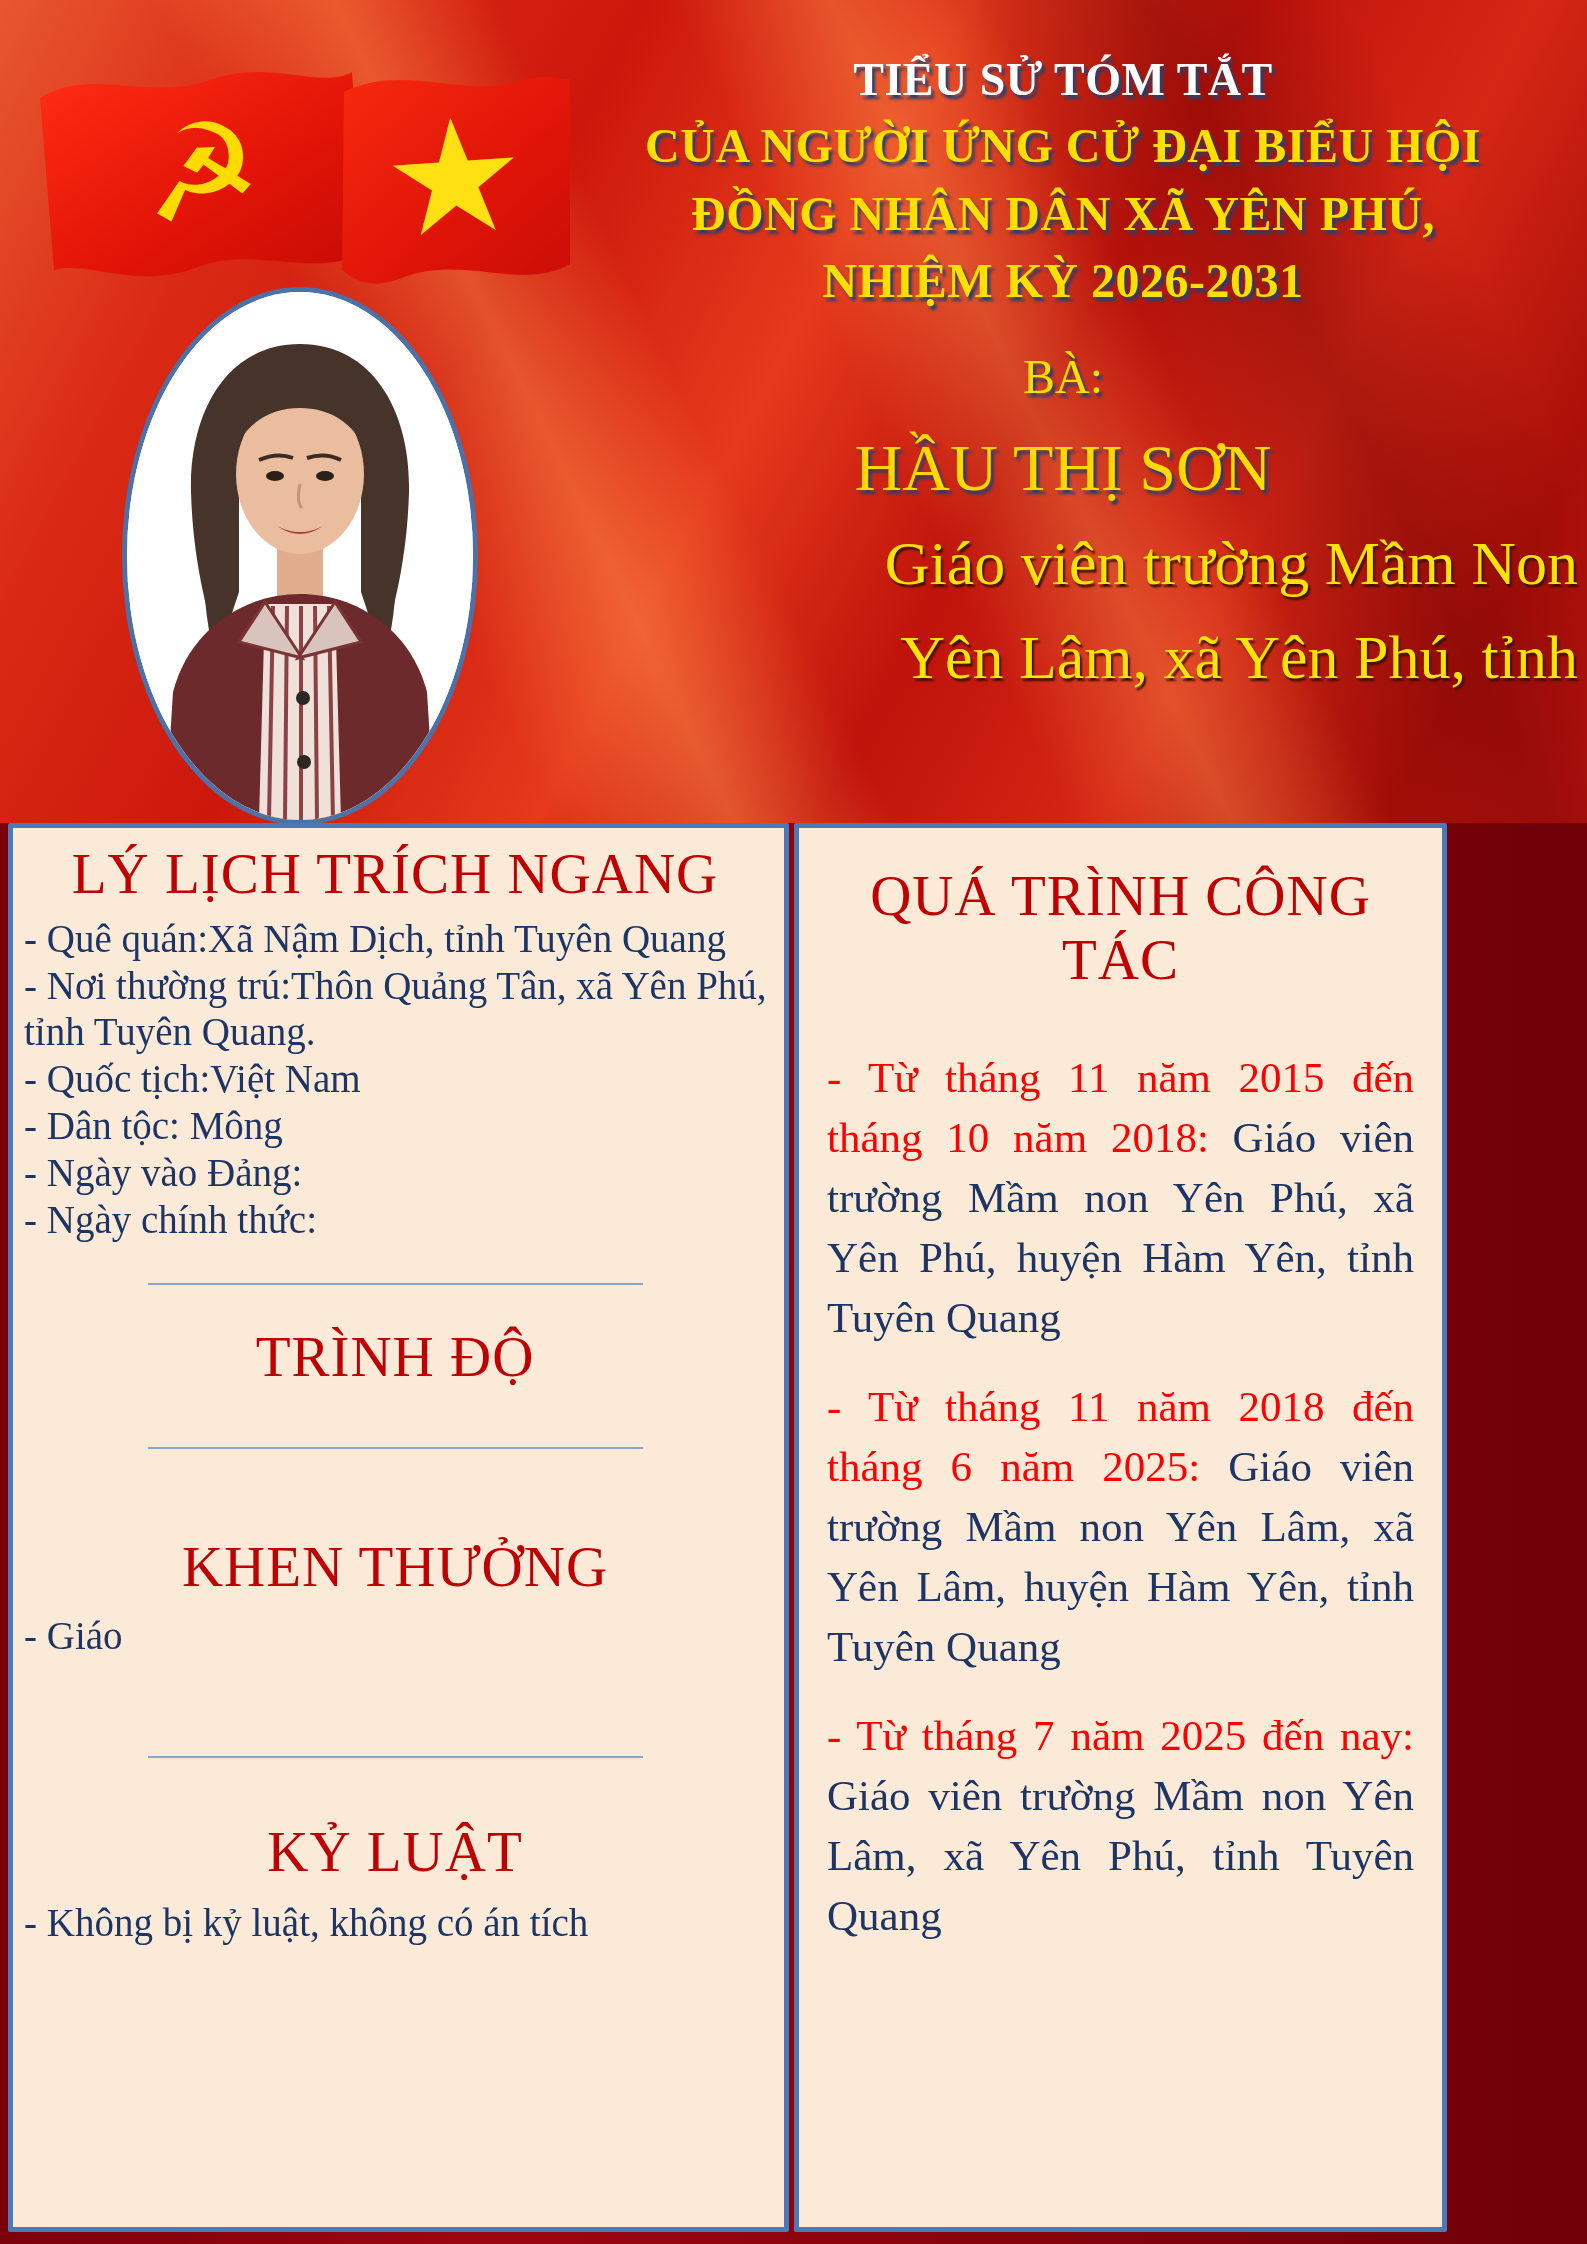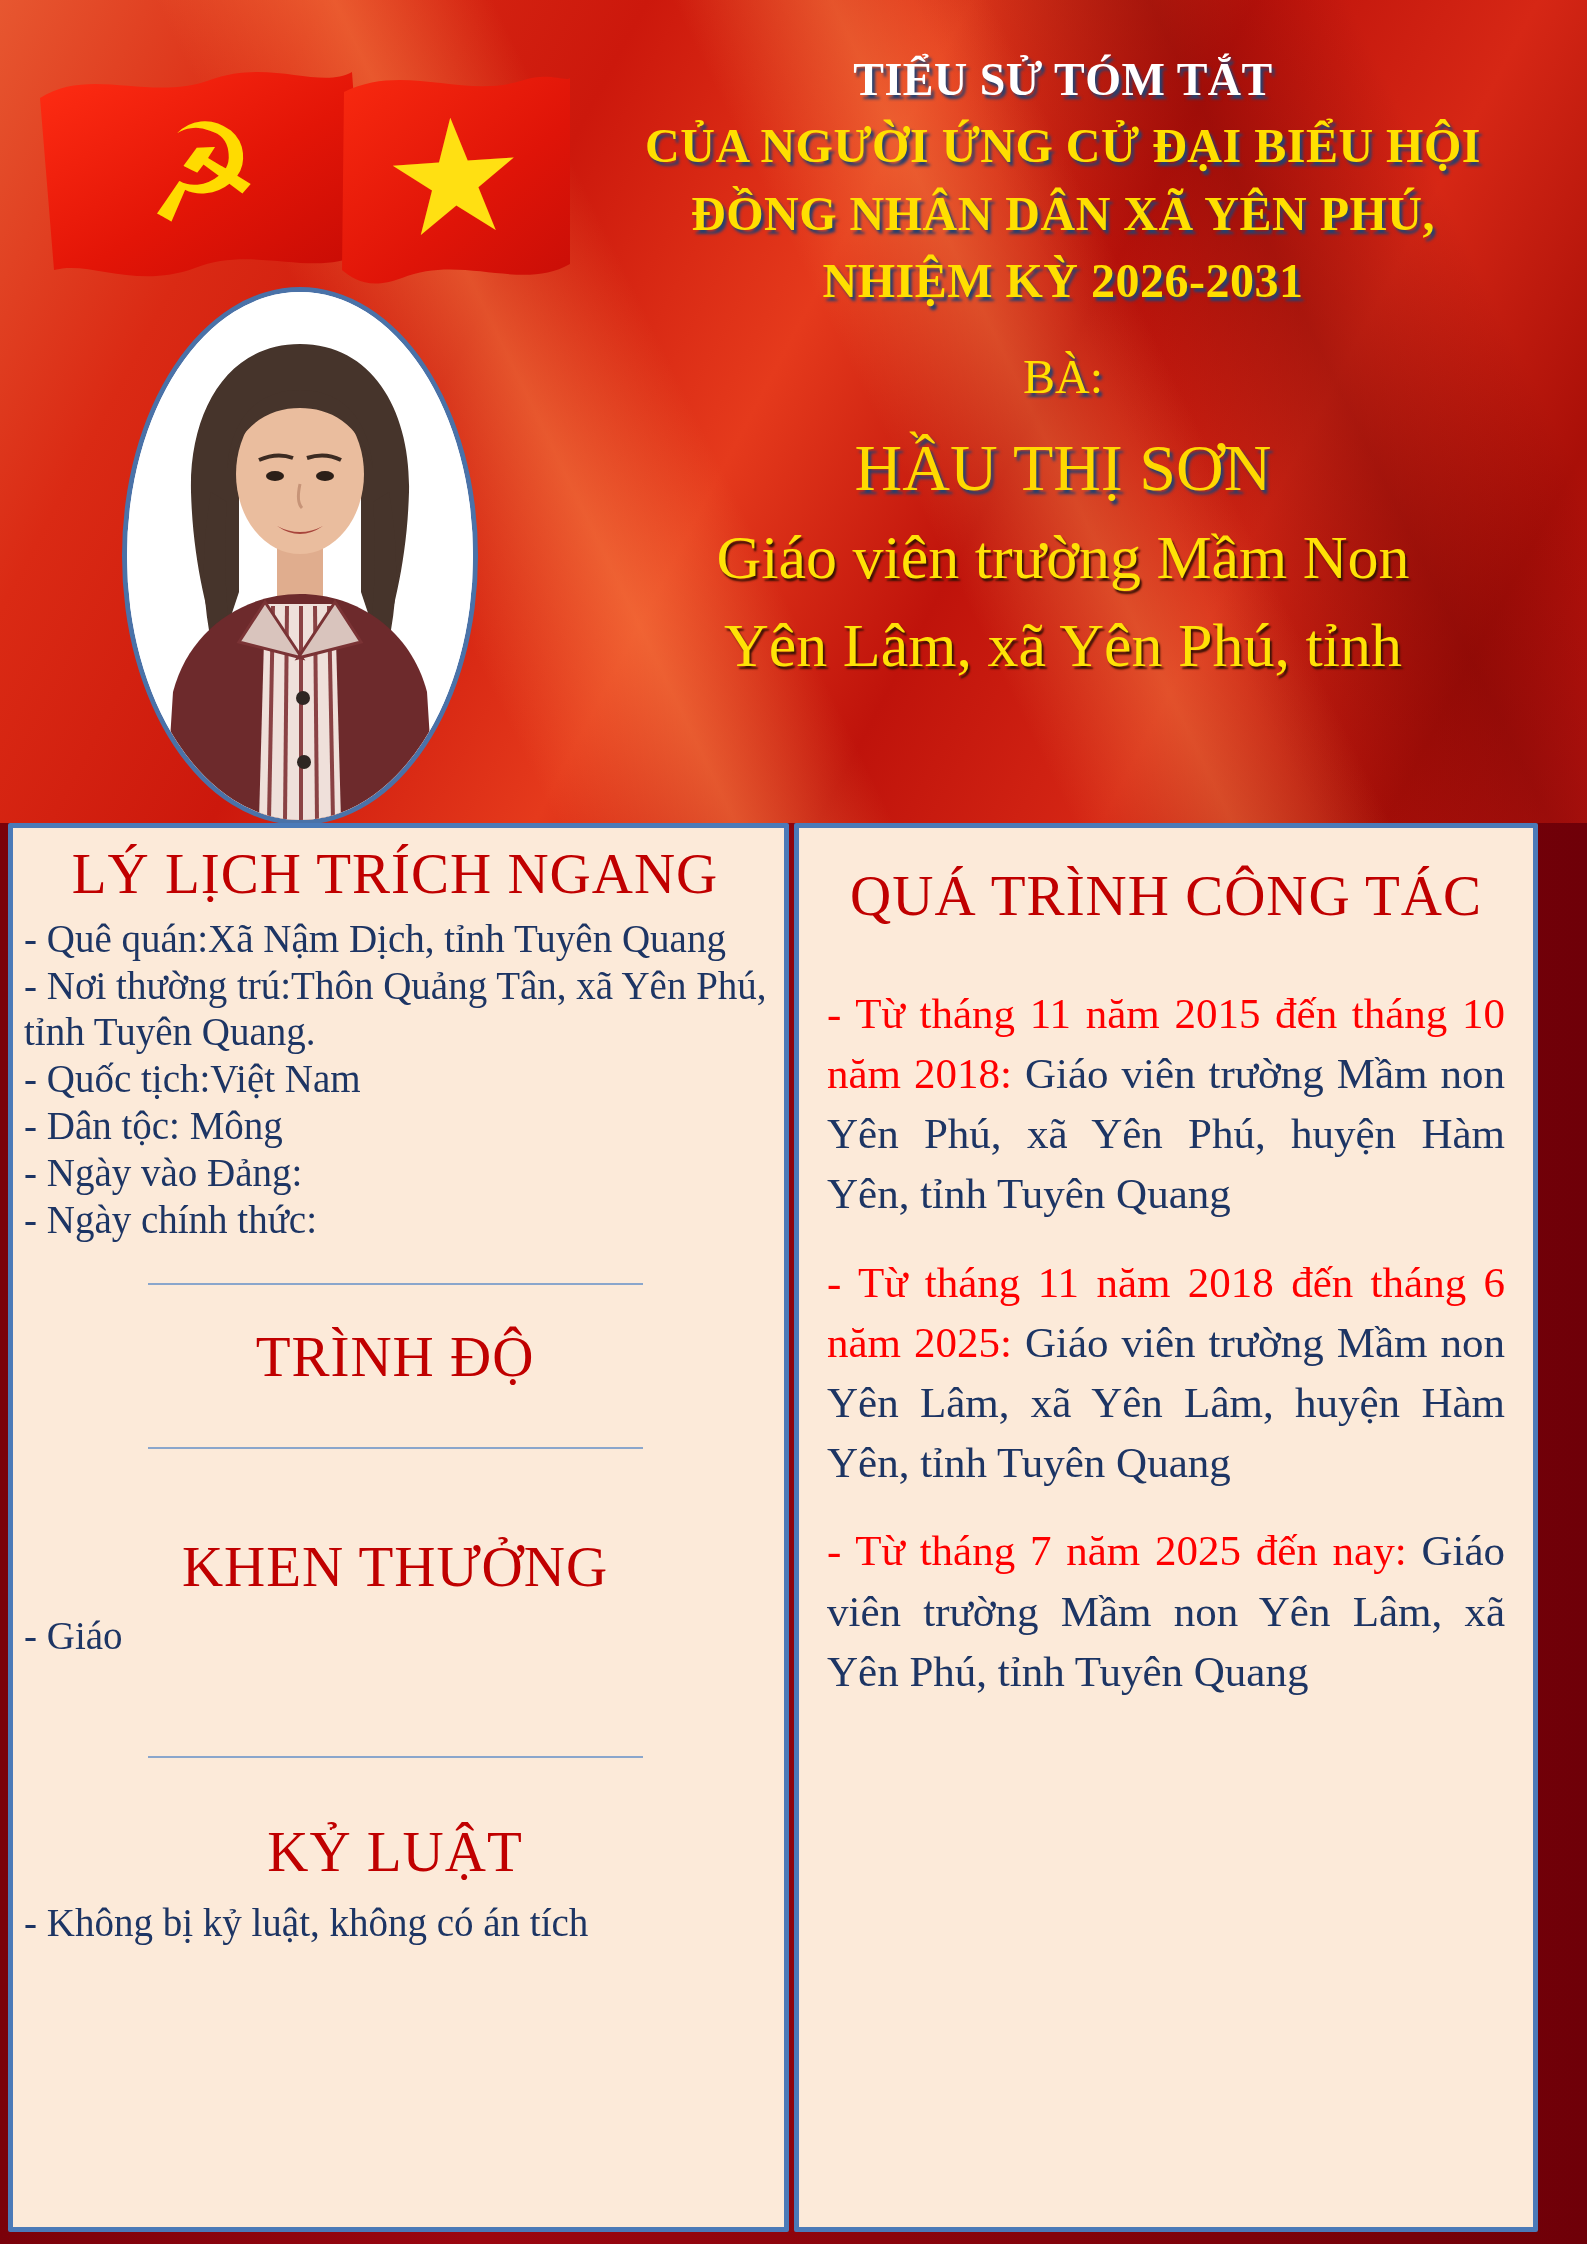--- a/index.html
+++ b/index.html
@@ -43,29 +43,30 @@
   .honorific{
     font-size:48px;color:#ffdf00;text-shadow:3px 4px 3px #27406e;
     margin-top:46px;
   }
   .person-name{
     font-size:66px;font-weight:normal;color:#ffd900;
     text-shadow:3px 4px 3px #27406e;margin-top:30px;
   }
   .role-line{
     font-size:62px;color:#ffe206;text-shadow:2px 3px 2px #3a1206;
-    margin-top:23px;
+    margin-top:29px;
+    text-align:right;
   }
   
   .panel{
     position:absolute;top:823px;height:1409px;box-sizing:border-box;
     background:#fcead9;border:5px solid #4b7ab8;border-radius:2px;
   }
   .panel-left{left:8px;width:781px;padding:14px 14px 0 7px;}
-  .panel-right{left:794px;width:744px;padding:36px 28px 0 28px;}
+  .panel-right{left:794px;width:653px;padding:36px 28px 0 28px;}
   .sec-title{
     font-size:57px;color:#c00000;text-align:center;line-height:1.12;
     letter-spacing:1px;
   }
   .info-list{margin-top:10px;}
   .info-item{
     font-size:39px;color:#1d3564;line-height:1.2;padding-left:4px;
   }
   .divider{
     height:2px;background:#8aa6cc;width:66%;margin:40px auto 0 auto;

